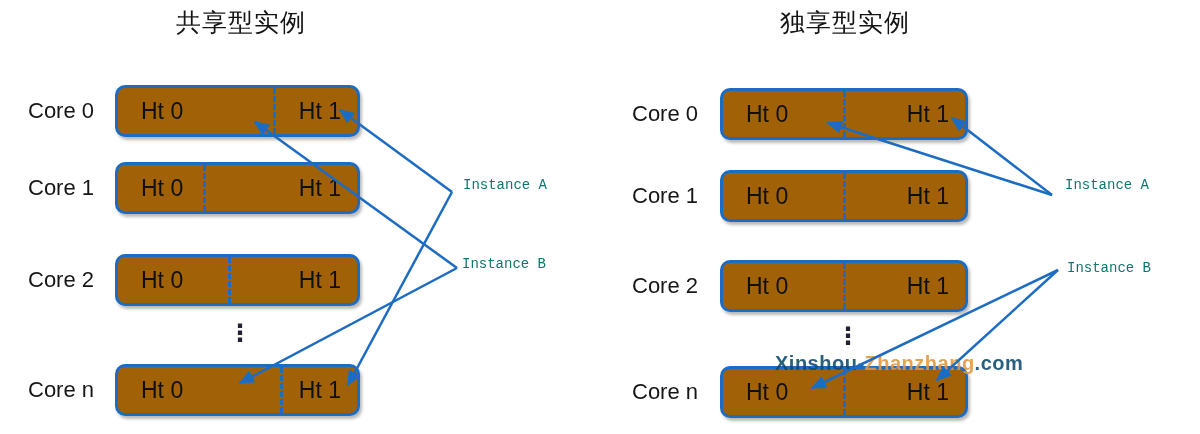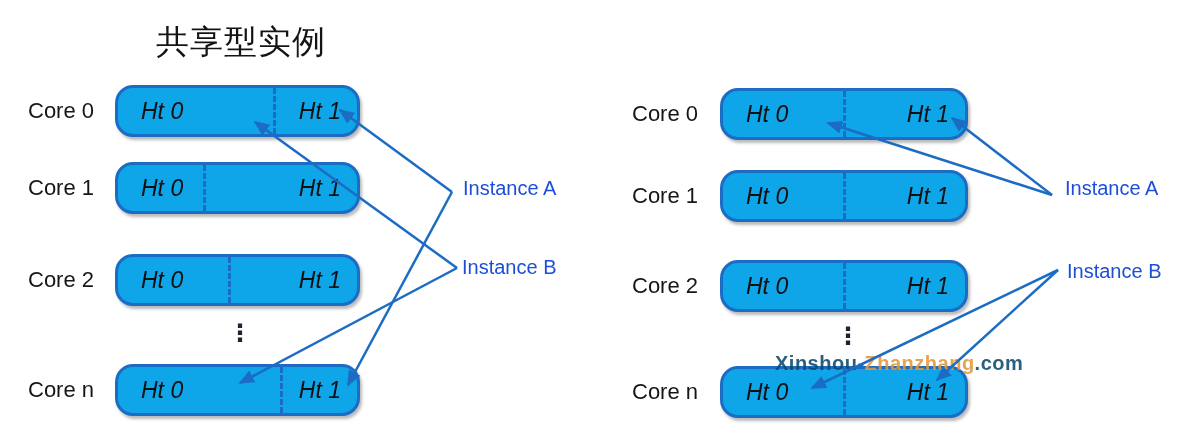--- a/index.html
+++ b/index.html
@@ -1,65 +1,65 @@
 <!DOCTYPE html>
 <html><head>
 <meta charset="utf-8">
 <style>
   html,body{margin:0;padding:0;background:#ffffff;}
   #stage{
     position:relative;width:1200px;height:434px;background:#ffffff;overflow:hidden;
     font-family:"Liberation Sans","DejaVu Sans",sans-serif;color:#111111;
   }
   .title{
-    position:absolute;top:20px;width:250px;text-align:center;
-    font-size:33px;font-weight:500;letter-spacing:1px;color:#141414;
+    position:absolute;top:6px;width:250px;text-align:center;
+    font-size:25px;font-weight:500;letter-spacing:1px;color:#141414;
   }
   .core-label{
     position:absolute;height:52px;line-height:52px;
     font-size:22px;color:#161616;white-space:nowrap;
   }
   .core-box{
     position:absolute;width:245px;height:52px;box-sizing:border-box;
-    background:#0ea5e9;border:3px solid #1c6cc4;border-radius:18px;
+    background:#a16207;border:3px solid #1c6cc4;border-radius:10px;
     box-shadow:2px 3px 3px rgba(130,130,130,0.55);
-    font-style:italic;
   }
   .core-box.right{width:248px;}
   .ht{
     position:absolute;top:0;height:46px;line-height:46px;
     font-size:23px;font-weight:500;color:#101010;white-space:nowrap;
   }
   .ht0{left:23px;}
   .ht1{right:16px;}
   .divider{
     position:absolute;top:0;bottom:0;width:0;
     border-left:3px dashed #1c6cc4;
   }
   .ellipsis{
     position:absolute;font-size:24px;line-height:26px;color:#222233;font-weight:700;
   }
   .instance-label{
-    position:absolute;font-size:20px;color:#1d4ed8;white-space:nowrap;
+    position:absolute;font-size:14px;color:#0f766e;white-space:nowrap;font-family:Liberation Mono, monospace;
   }
   .watermark{
     position:absolute;left:775px;top:352px;z-index:5;
     font-size:20px;font-weight:700;letter-spacing:0.5px;opacity:0.88;white-space:nowrap;
   }
   .wm-gray{color:#0c4a6e;}
   .wm-orange{color:#e2973d;}
   #arrow-layer{position:absolute;left:0;top:0;z-index:6;pointer-events:none;}
   #arrow-layer line{stroke:#1c6cc4;stroke-width:2.5;}
 </style>
 </head>
 <body>
 
 <div id="stage">
 
   <div class="title" style="left:116px;">共享型实例</div>
+  <div class="title" style="left:720px;">独享型实例</div>
 
   <div class="core-label" style="left:28px;top:85px;">Core 0</div>
   <div class="core-label" style="left:28px;top:162px;">Core 1</div>
   <div class="core-label" style="left:28px;top:254px;">Core 2</div>
   <div class="core-label" style="left:28px;top:364px;">Core n</div>
 
   <div class="core-box" style="left:115px;top:85px;">
     <span class="ht ht0">Ht 0</span>
     <div class="divider" style="left:155px;"></div>
     <span class="ht ht1">Ht 1</span>

